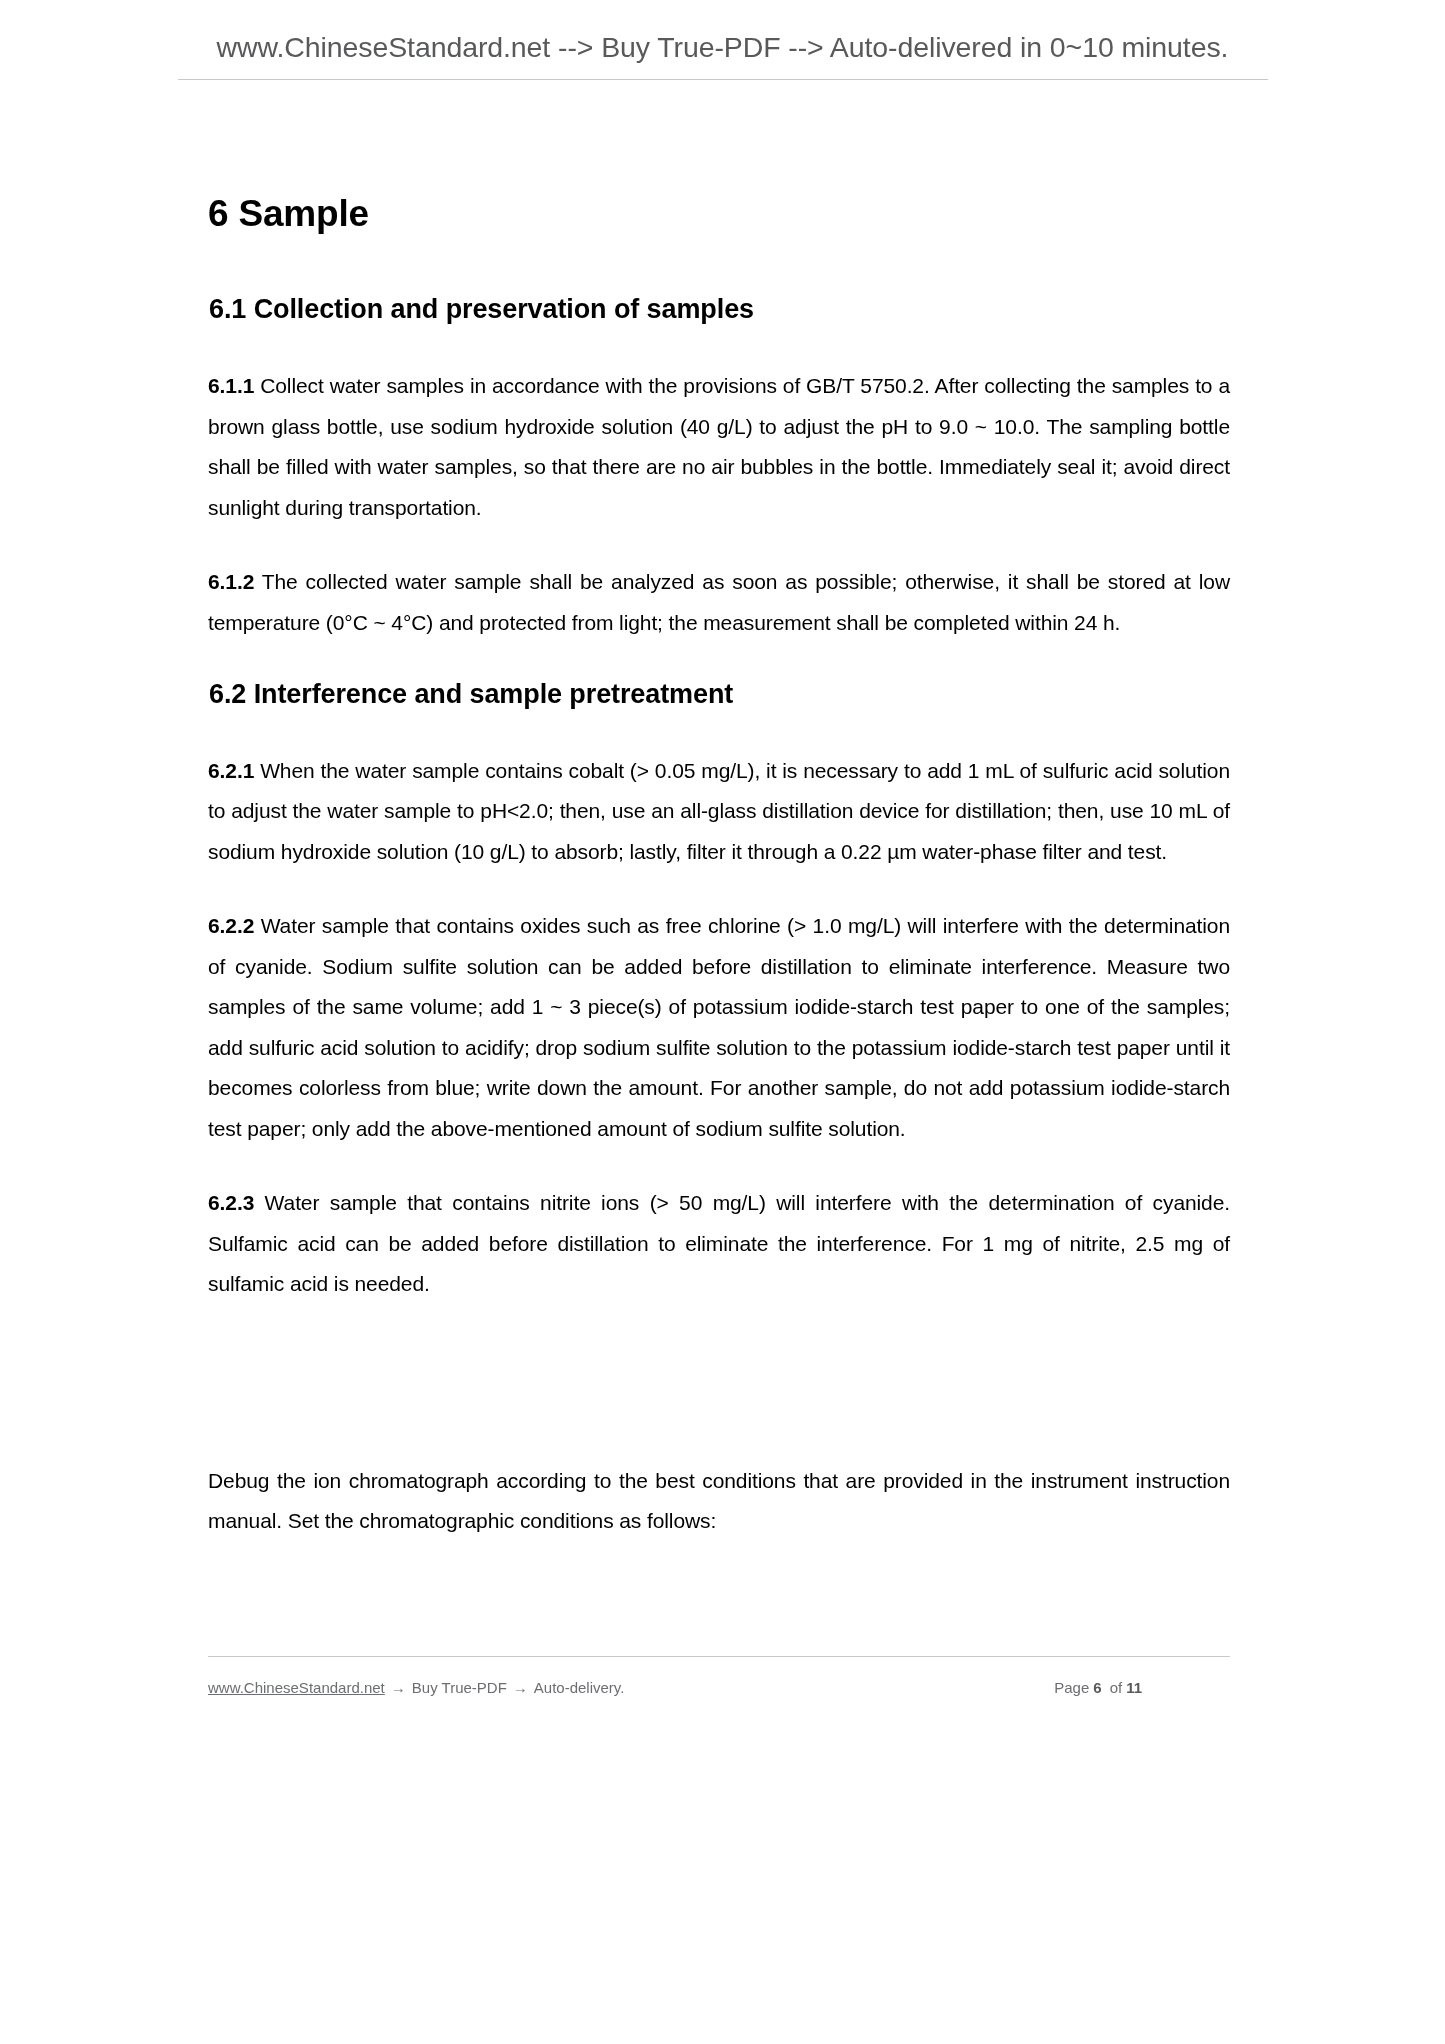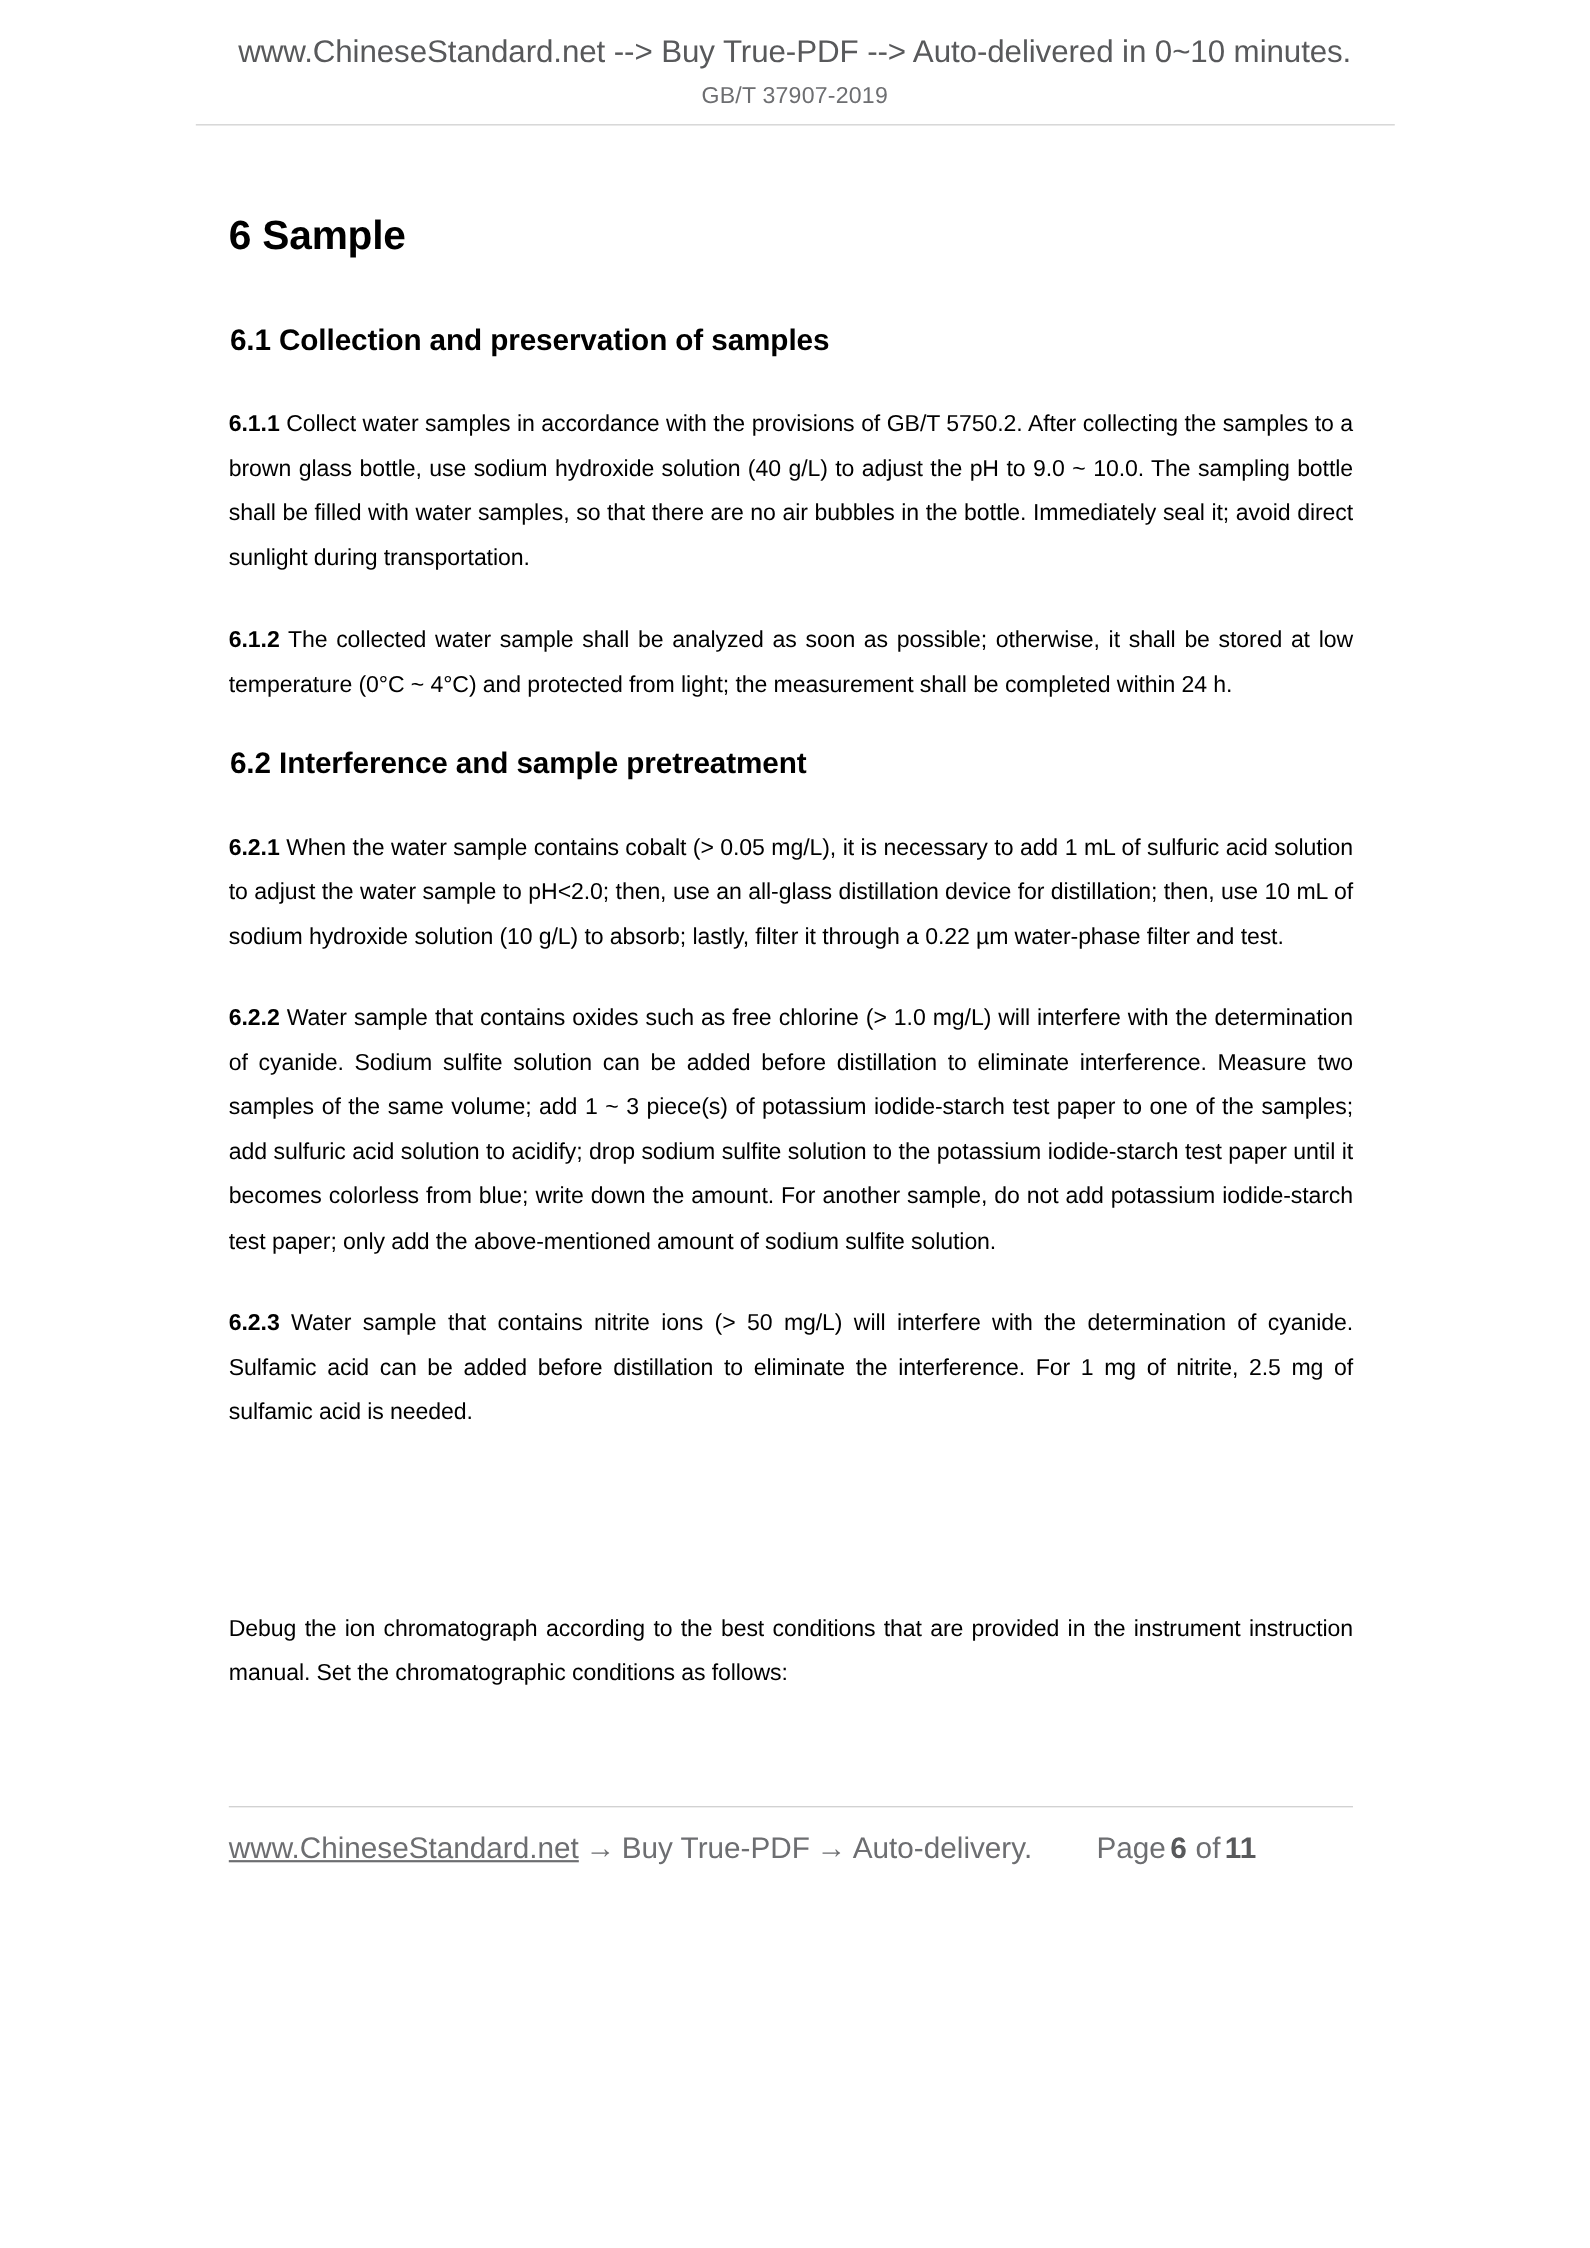--- a/index.html
+++ b/index.html
@@ -99,21 +99,21 @@
   }
   .footer-rule {
     width: 100%;
     height: 1px;
     background: #c8c8c8;
     margin-bottom: 22px;
   }
   .footer-row {
     display: flex;
     align-items: flex-start;
-    font-size: 27px;
+    font-size: 15px;
     color: #6d6e71;
   }
   .footer-left {
     white-space: nowrap;
   }
   .footer-link {
     text-decoration: underline;
     color: #6d6e71;
   }
   .footer-arrow {
@@ -130,21 +130,20 @@
   }
   .pg-word { padding-right: 4px; }
 </style>
 </head>
 <body>
 
 <div class="page">
 
   <div class="header">
     <div class="header-promo">www.ChineseStandard.net --&gt; Buy True-PDF --&gt; Auto-delivered in 0~10 minutes.</div>
-    <div class="header-std">GB/T 37907-2019</div>
     <div class="header-rule"></div>
   </div>
 
   <div class="content">
 
     <h1 class="sec-title">6 Sample</h1>
 
     <div class="sp-56"></div>
 
     <h2 class="subsec-title">6.1 Collection and preservation of samples</h2>

